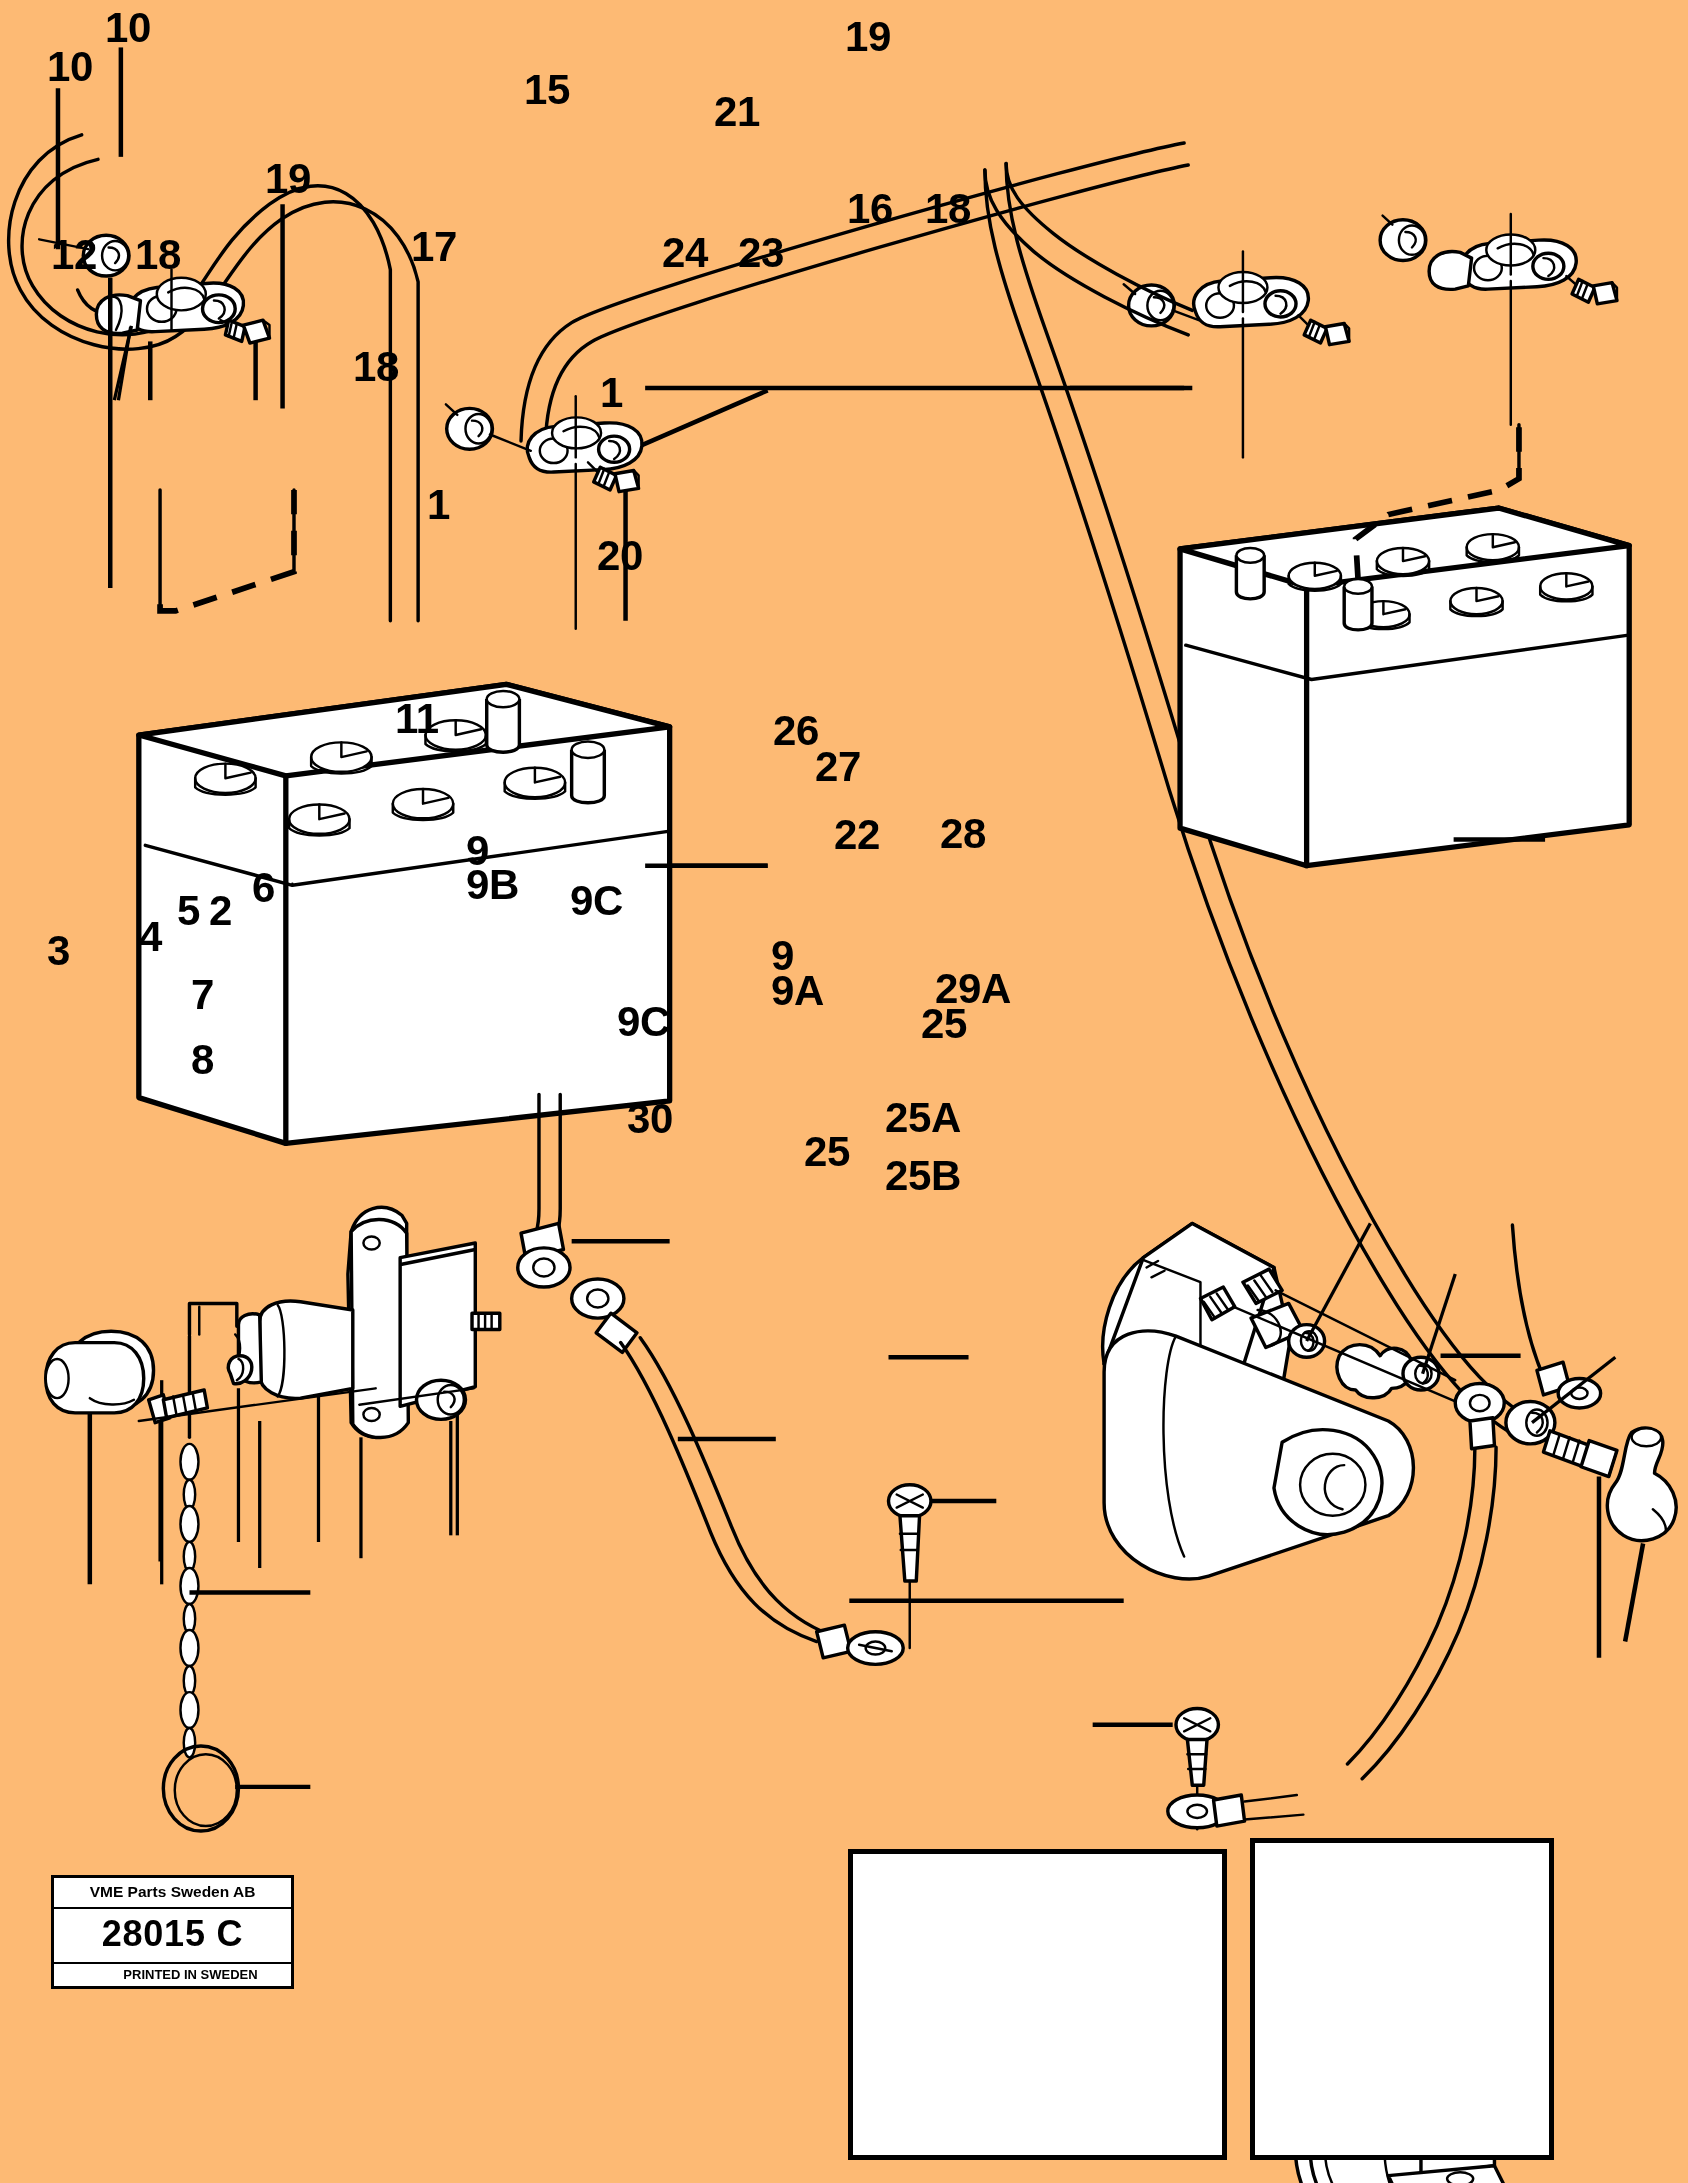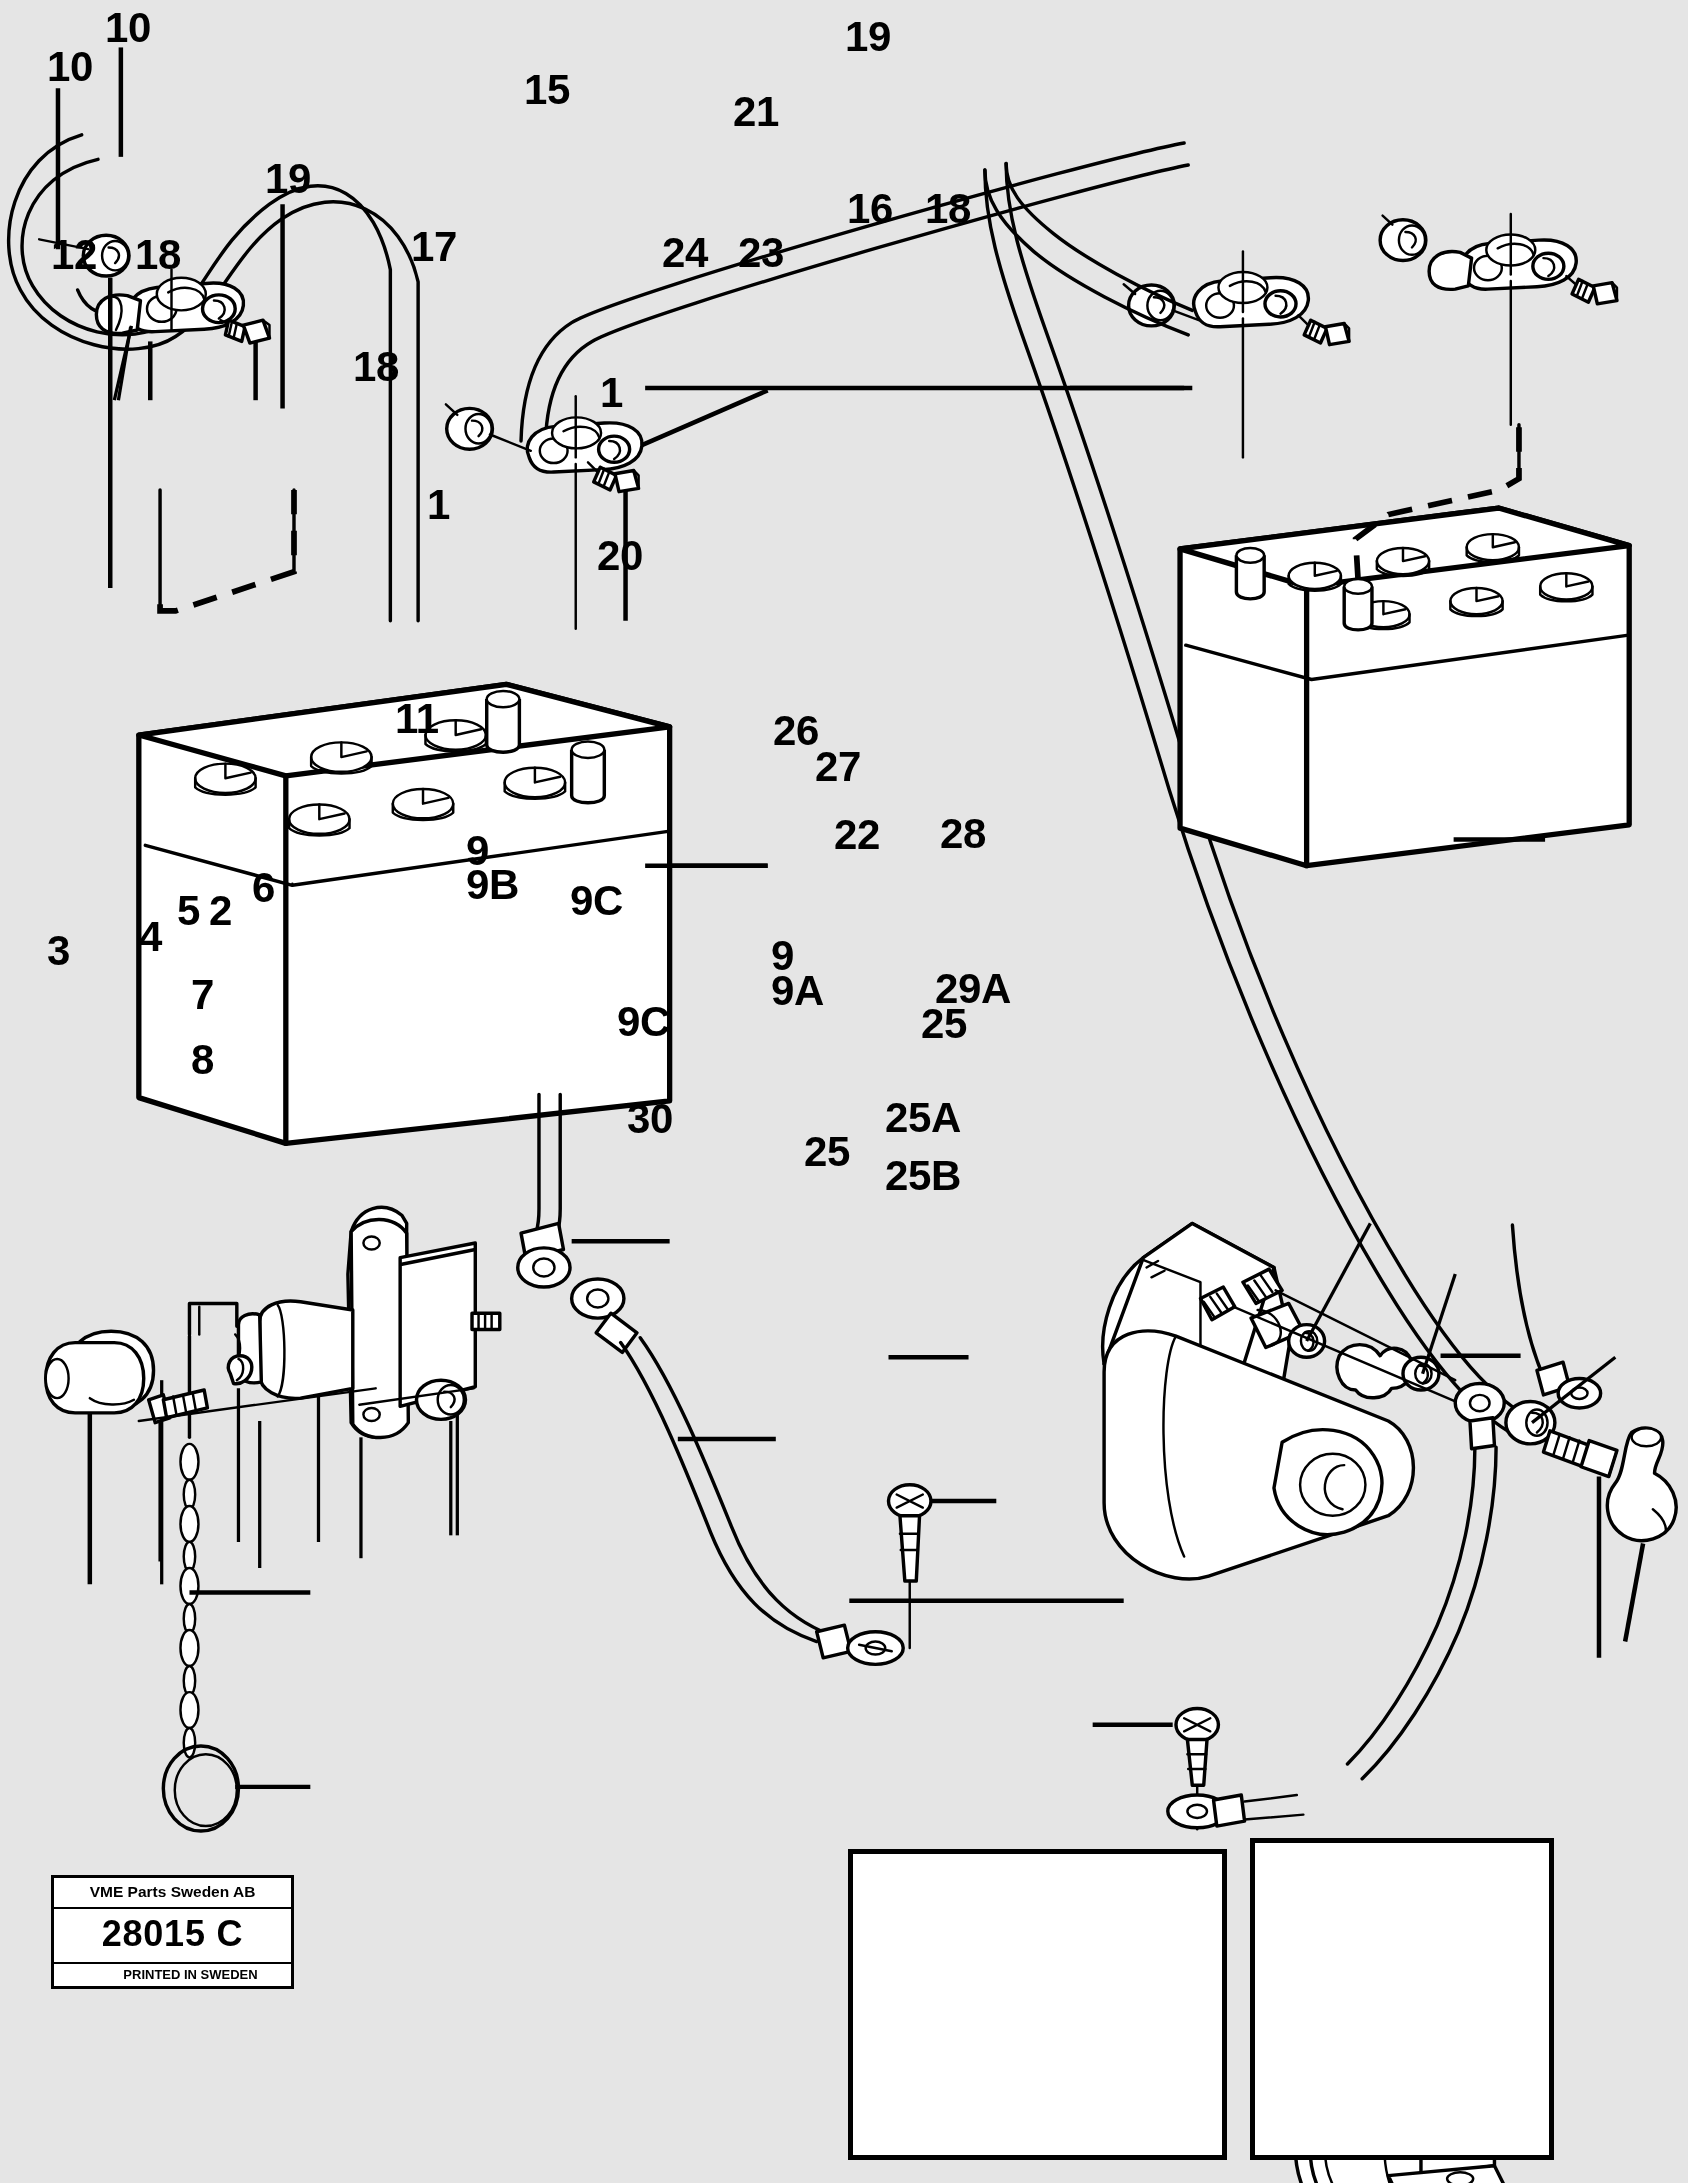--- a/index.html
+++ b/index.html
@@ -1,17 +1,17 @@
 <!DOCTYPE html>
 <html style="font-size:13px"><head>
 <meta charset="utf-8">
 <style>
   html,body{margin:0;padding:0;background:#ffffff;}
   body{font-family:"Liberation Sans",sans-serif;}
-  #page{position:relative;width:1688px;height:2183px;background:#e5e5e5;overflow:hidden;}
+  #page{position:relative;width:1688px;height:2183px;background:#fdba74;overflow:hidden;}
   #art{position:absolute;left:0;top:0;width:1688px;height:2183px;}
   .lbl{position:absolute;font-family:"Liberation Sans",sans-serif;font-weight:bold;color:#000;
        line-height:1;white-space:nowrap;letter-spacing:-0.4px;}
   .n{font-size:42px;}
   .titleblock{position:absolute;left:51px;top:1875px;width:237px;border:3.3px solid #000;background:#fff;}
   .tb-row{border-bottom:2.5px solid #000;text-align:center;}
   .tb-row:last-child{border-bottom:none;margin-left:36px;}
   .tb1{font-size:15.5px;font-weight:bold;padding:4.9px 0 5.7px 0;letter-spacing:0px;}
   .tb2{font-size:36px;font-weight:bold;padding:4.9px 0 6.5px 0;letter-spacing:0.8px;}
   .tb3{font-size:13px;font-weight:bold;padding:3.3px 0 4.1px 0;letter-spacing:0px;}
@@ -574,21 +574,21 @@
       <path class="lnT" d="M1700 2596 C 1692 2620 1694 2660 1706 2684"></path>
       <path class="lead" d="M1680 2532 L 1680 2452"></path>
     </g>
 
   </svg>
 
   <div class="lbl n" style="left:105px;top:6.5px">10</div>
   <div class="lbl n" style="left:47px;top:46px">10</div>
   <div class="lbl n" style="left:524px;top:69px">15</div>
   <div class="lbl n" style="left:845px;top:16.3px">19</div>
-  <div class="lbl n" style="left:733px;top:91px">21</div>
+  <div class="lbl n" style="left:714px;top:91px">21</div>
   <div class="lbl n" style="left:51px;top:234px">12</div>
   <div class="lbl n" style="left:135px;top:234px">18</div>
   <div class="lbl n" style="left:265px;top:158px">19</div>
   <div class="lbl n" style="left:411px;top:226px">17</div>
   <div class="lbl n" style="left:353px;top:346px">18</div>
   <div class="lbl n" style="left:847px;top:188px">16</div>
   <div class="lbl n" style="left:925px;top:188px">18</div>
   <div class="lbl n" style="left:662px;top:232px">24</div>
   <div class="lbl n" style="left:738px;top:232px">23</div>
   <div class="lbl n" style="left:427px;top:484px">1</div>

